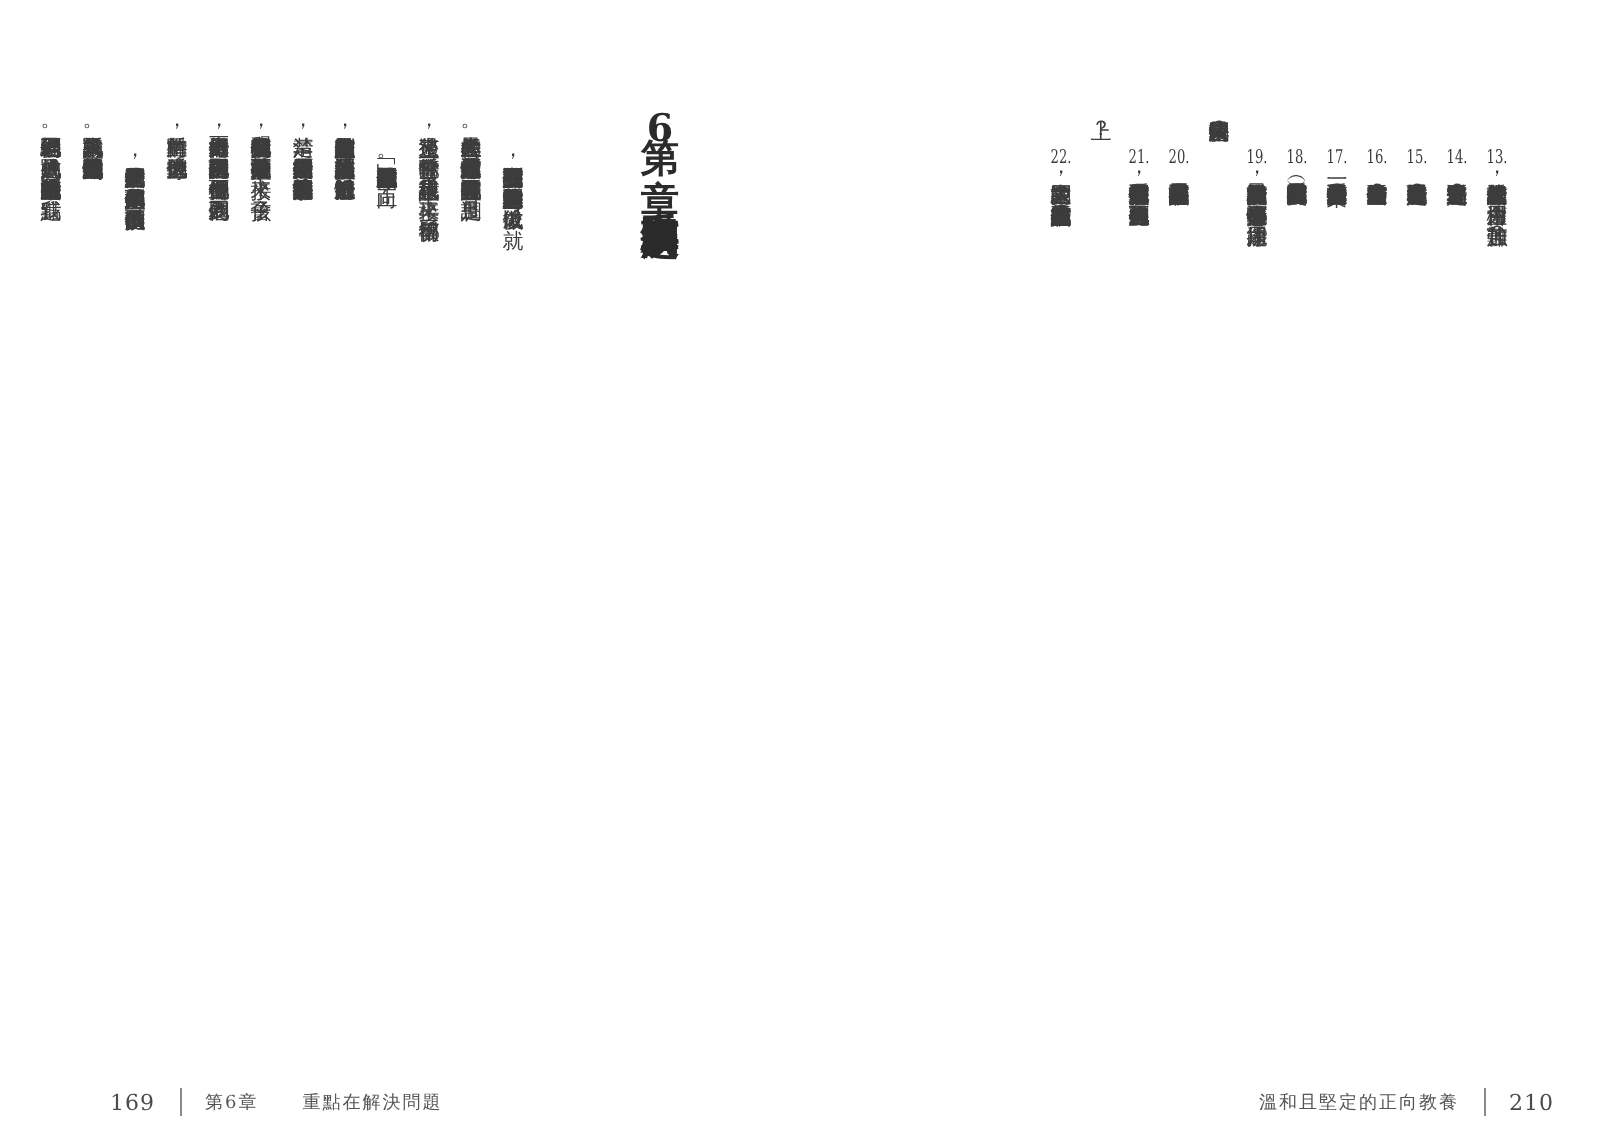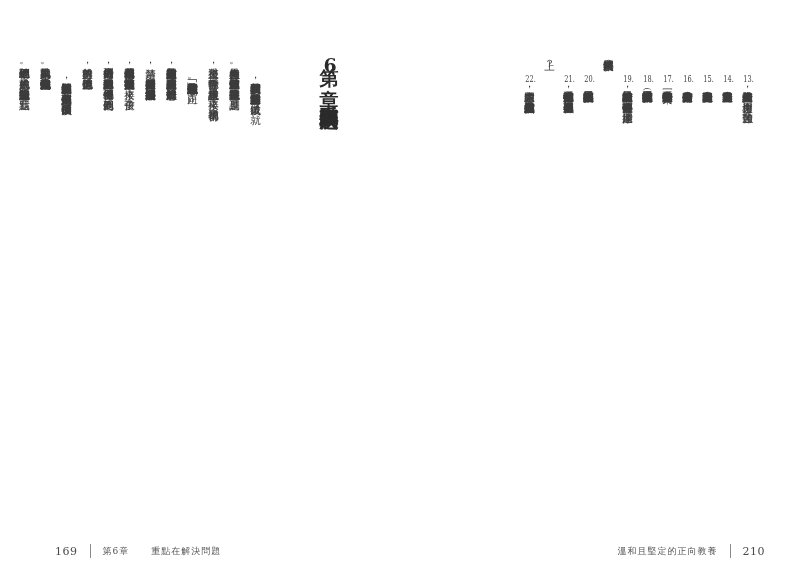--- a/index.html
+++ b/index.html
@@ -83,21 +83,21 @@
     top: 520px;
     font-size: 9px;
     color: #555555;
     letter-spacing: 1px;
     display: flex;
     align-items: center;
     white-space: nowrap;
     margin-top: 24px;
   }
   #footer-left  { left: 55px; }
-  #footer-right { right: 35px; }
+  #footer-right { right: 23px; }
   .page-num {
     font-size: 11px;
     letter-spacing: 0.5px;
     color: #4a4a4a;
   }
   .footer-divider {
     display: inline-block;
     width: 1px;
     height: 14px;
     background: #8a8a8a;

